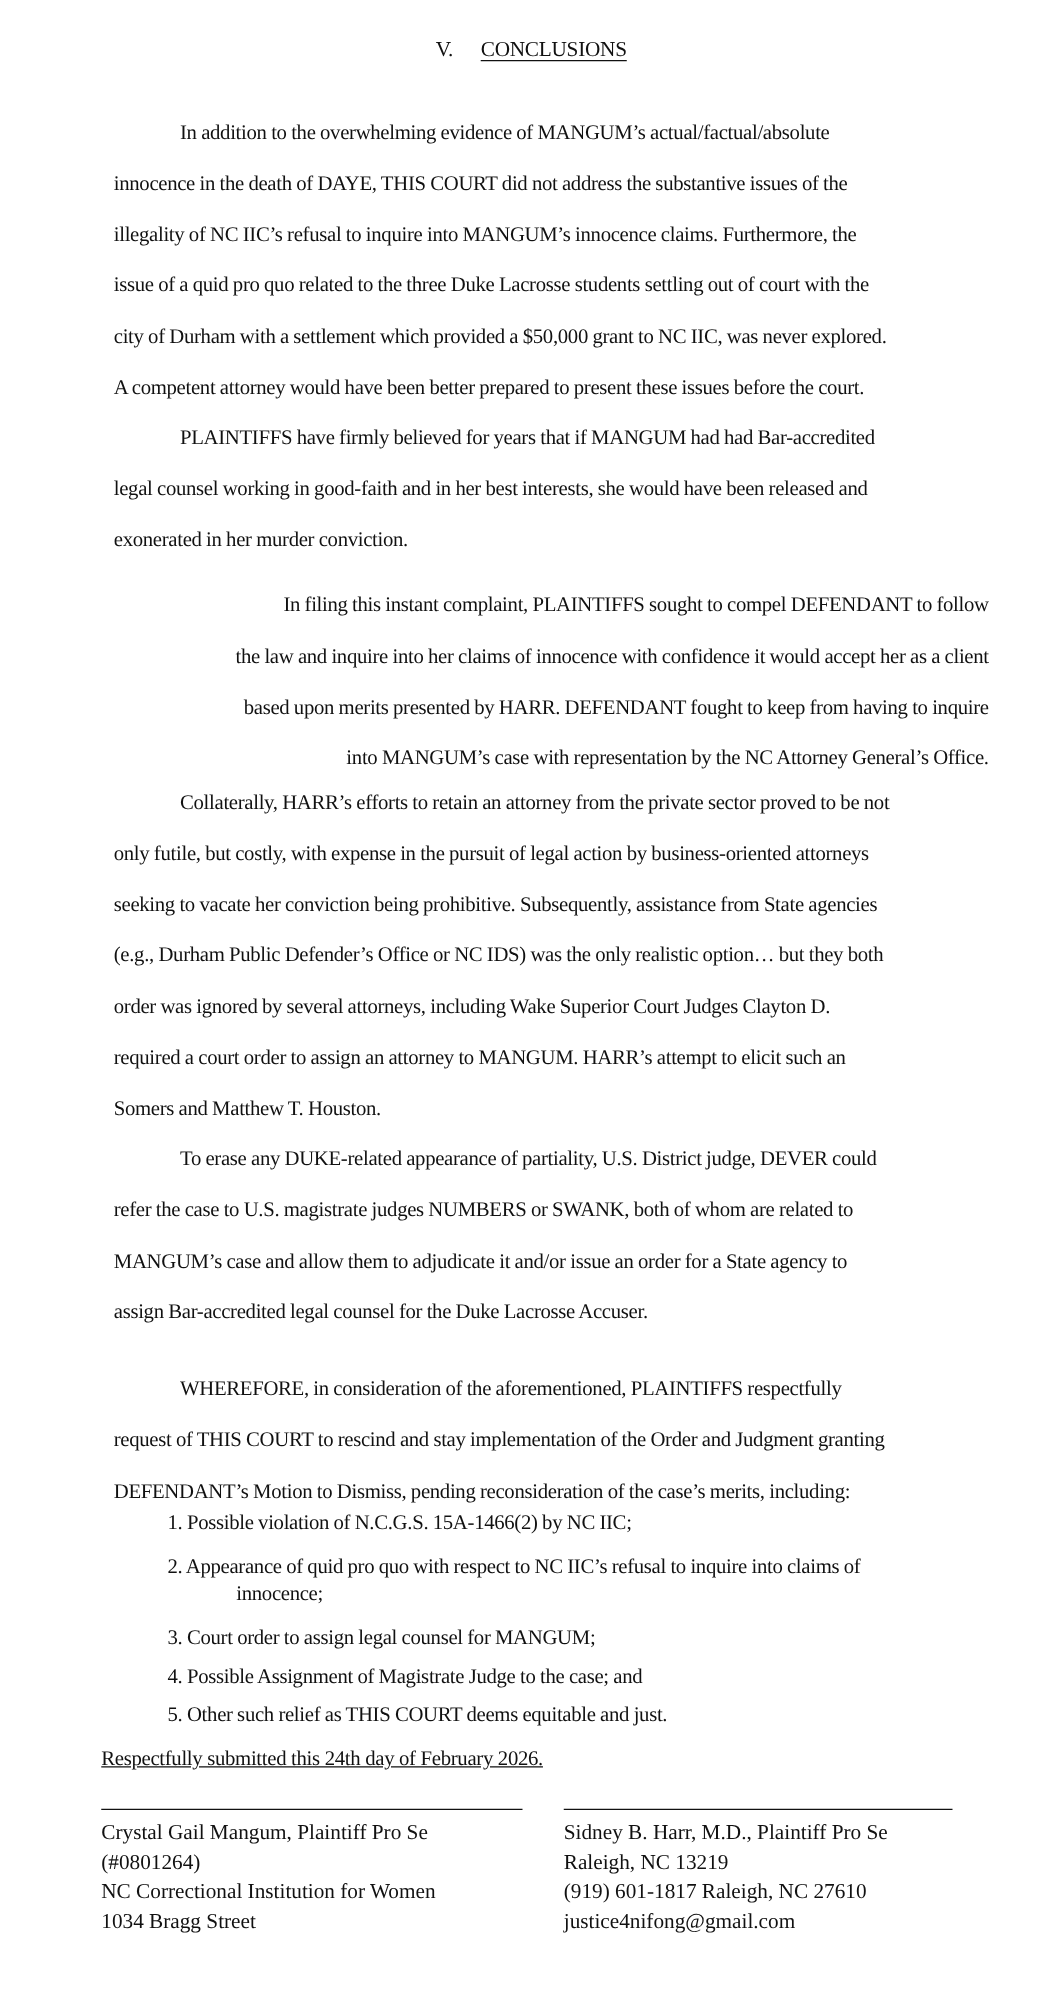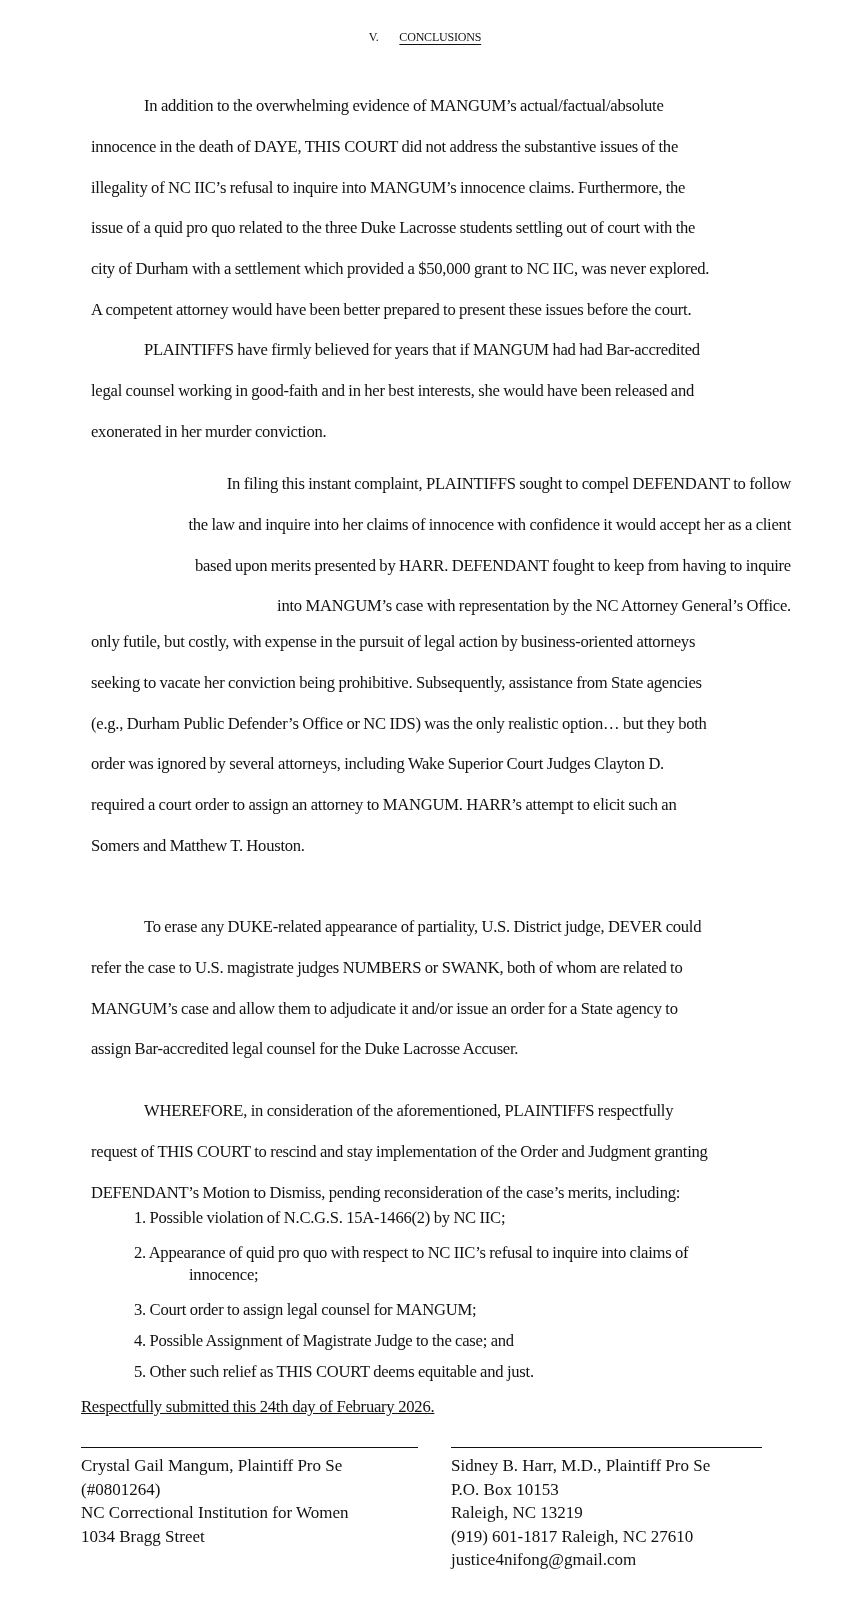--- a/index.html
+++ b/index.html
@@ -20,21 +20,21 @@
       left: 0; top: 0;
       width: 850px;
       height: 1609px;
     }
     .heading {
       position: absolute;
       top: 30px;
       left: 0;
       width: 850px;
       text-align: center;
-      font-size: 12px;
+      font-size: 17px;
       letter-spacing: -0.2px;
     }
     .heading .num { margin-right: 18px; }
     .heading .title { text-decoration: underline; text-underline-offset: 3px; }
 
     .para {
       position: absolute;
       left: 81px;
       width: 700px;
       font-size: 16.6px;
@@ -114,20 +114,21 @@
   </div>
 
   <div class="para" style="top:454px;text-align:right;">
     <span class="line first">In filing this instant complaint, PLAINTIFFS sought to compel DEFENDANT to follow</span>
     <span class="line rest">the law and inquire into her claims of innocence with confidence it would accept her as a client</span>
     <span class="line rest">based upon merits presented by HARR. DEFENDANT fought to keep from having to inquire</span>
     <span class="line rest">into MANGUM’s case with representation by the NC Attorney General’s Office.</span>
   </div>
 
   <div class="para" style="top:612px;">
+    <span class="line first">Collaterally, HARR’s efforts to retain an attorney from the private sector proved to be not</span>
     <span class="line rest">only futile, but costly, with expense in the pursuit of legal action by business-oriented attorneys</span>
     <span class="line rest">seeking to vacate her conviction being prohibitive. Subsequently, assistance from State agencies</span>
     <span class="line rest">(e.g., Durham Public Defender’s Office or NC IDS) was the only realistic option… but they both</span>
     <span class="line rest">order was ignored by several attorneys, including Wake Superior Court Judges Clayton D.</span>
     <span class="line rest">required a court order to assign an attorney to MANGUM. HARR’s attempt to elicit such an</span>
     <span class="line rest">Somers and Matthew T. Houston.</span>
   </div>
 
   <div class="para" style="top:897px;">
     <span class="line first">To erase any DUKE-related appearance of partiality, U.S. District judge, DEVER could</span>
@@ -172,19 +173,18 @@
     <div class="rule"></div>
     <div>Crystal Gail Mangum, Plaintiff Pro Se</div>
     <div>(#0801264)</div>
     <div>NC Correctional Institution for Women</div>
     <div>1034 Bragg Street</div>
   </div>
 
   <div class="sig sig-right">
     <div class="rule"></div>
     <div>Sidney B. Harr, M.D., Plaintiff Pro Se</div>
-    <div>P.O. Box 10153</div>
     <div>Raleigh, NC 13219</div>
     <div>(919) 601-1817 Raleigh, NC 27610</div>
     <div>justice4nifong@gmail.com</div>
   </div>
 
 </div>
 
 </body></html>

